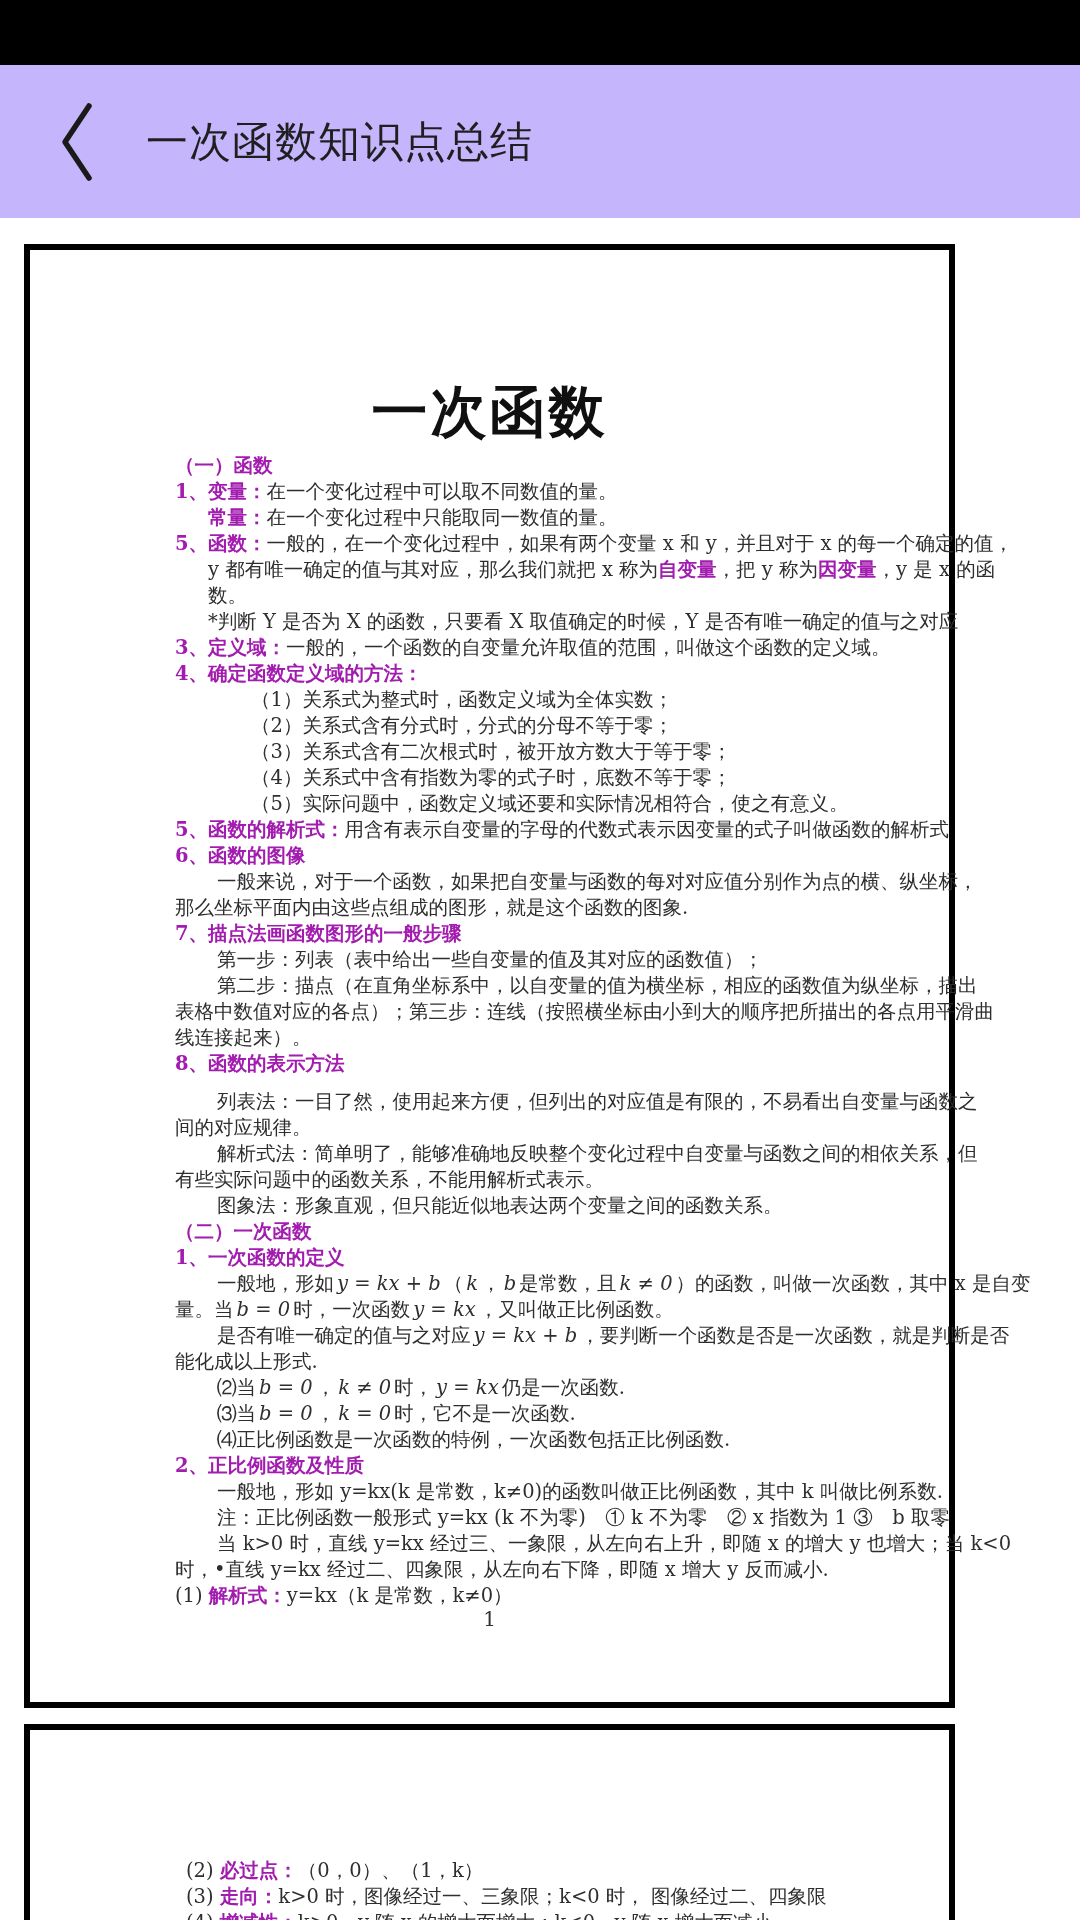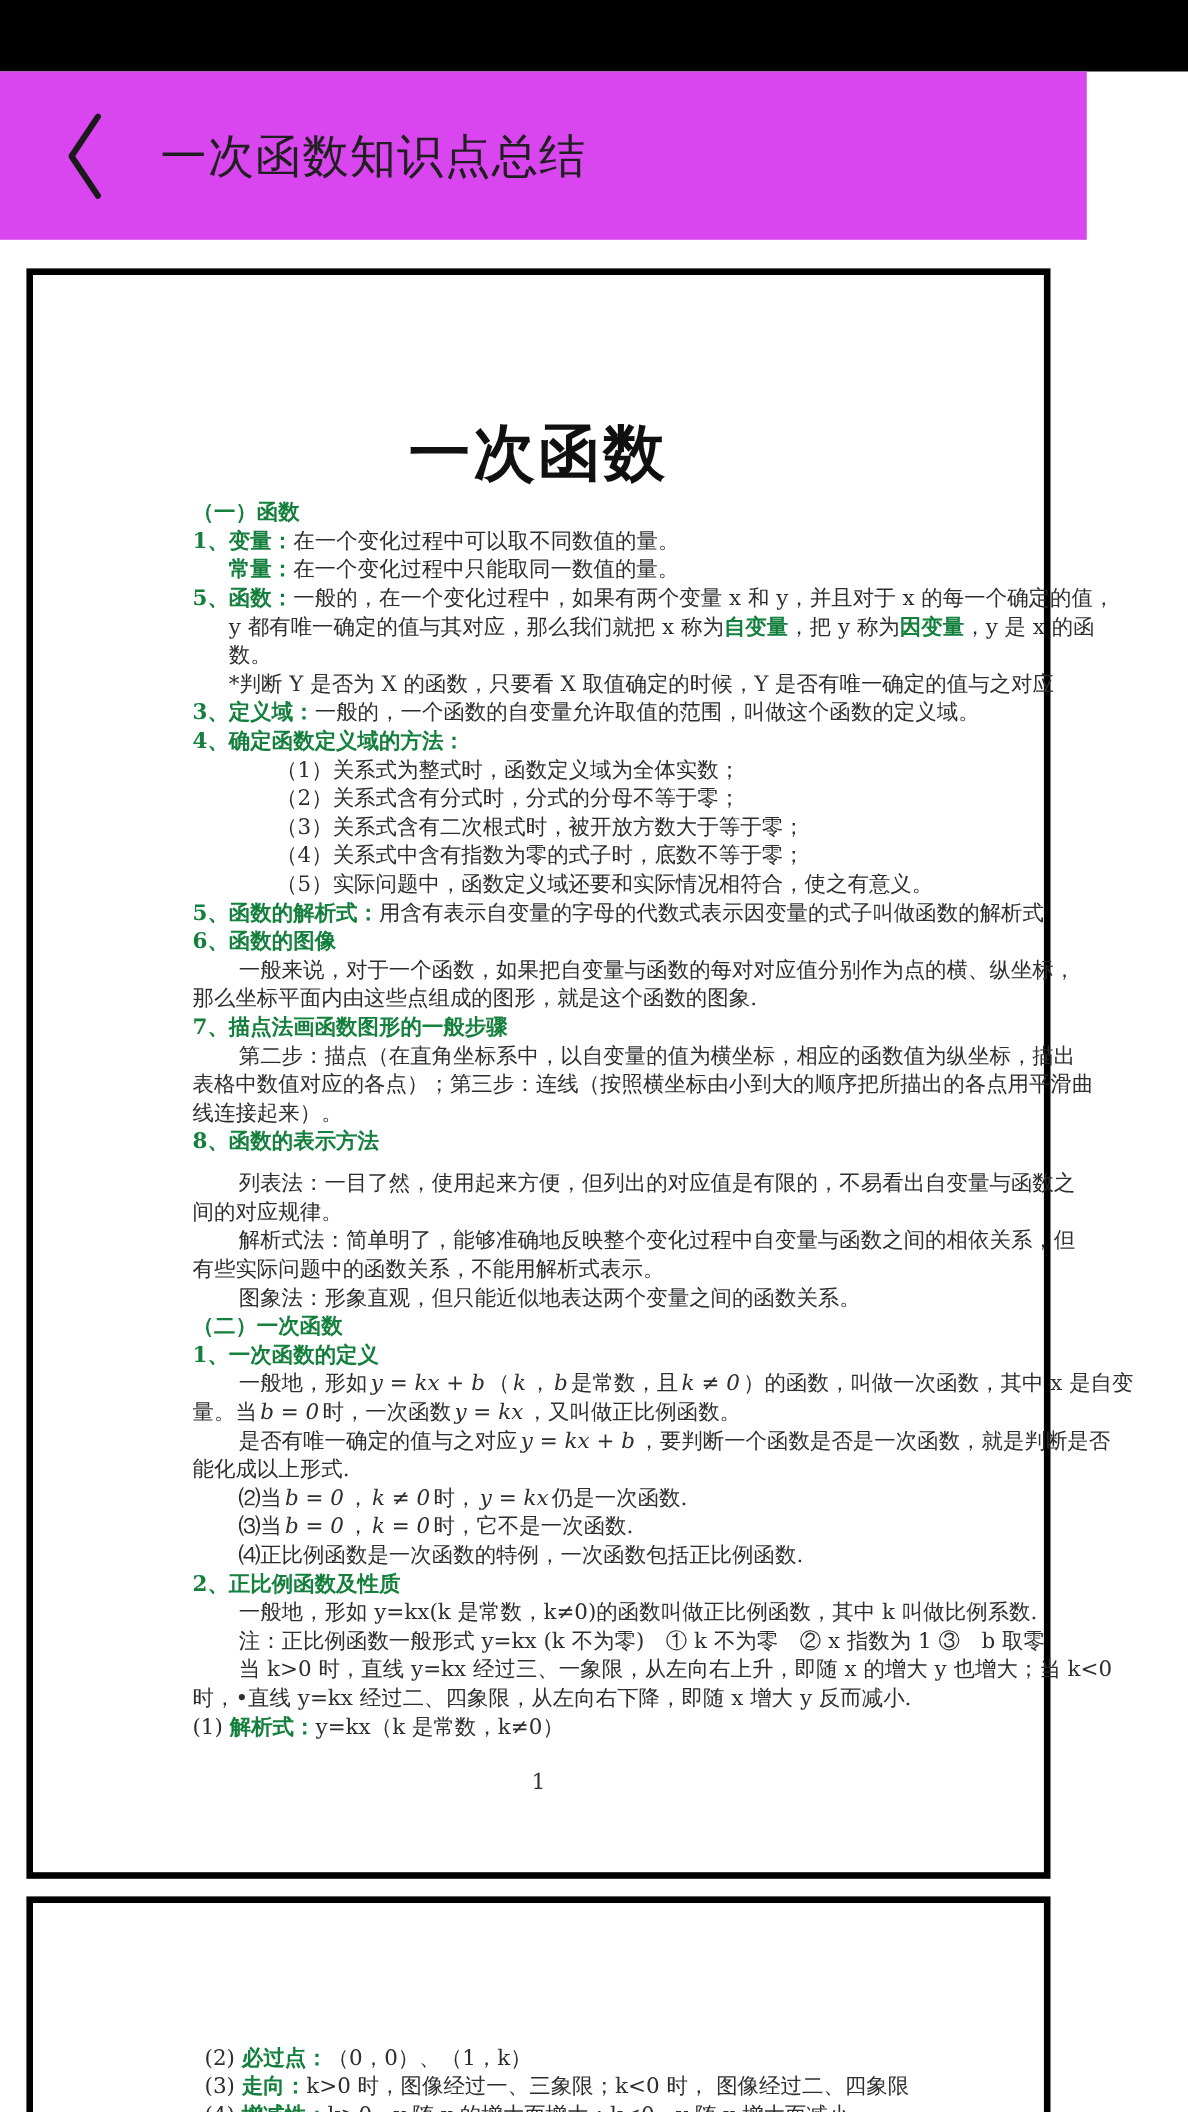--- a/index.html
+++ b/index.html
@@ -7,22 +7,22 @@
     width:1080px; height:1920px; position:relative; overflow:hidden;
     background:#ffffff;
     font-family:"DejaVu Serif", serif;
   }
 
   
   .status-bar { position:absolute; left:0; top:0; width:1080px; height:65px; background:#000; }
 
   
   .app-header {
-    position:absolute; left:0; top:65px; width:988px; height:153px;
-    background:#d946ef; display:flex; align-items:center;
+    position:absolute; left:0; top:65px; width:1080px; height:153px;
+    background:#c4b5fd; display:flex; align-items:center;
   }
   .back-btn {
     margin-left:50px; width:52px; height:96px; background:none; border:none; padding:0;
     display:flex; align-items:center; justify-content:center; cursor:pointer;
   }
   .hdr-title {
     margin-left:44px; font-family:"Liberation Sans", sans-serif;
     font-size:42px; font-weight:500; color:#1f1f1f; letter-spacing:1px;
   }
 
@@ -47,21 +47,21 @@
   }
   .doc-body .line { height:26px; line-height:26px; white-space:nowrap; }
 
   .doc-body2 {
     position:absolute; top:128px; left:156px; right:36px;
     font-size:19.5px; color:#2e2e2e;
   }
   .doc-body2 .line { height:26px; line-height:26px; white-space:nowrap; }
 
   .r-n { }
-  .r-b { font-weight:bold; color:#15803d; }
+  .r-b { font-weight:bold; color:#a21caf; }
   .r-i { font-style:italic; font-family:"DejaVu Serif", serif; padding:0 3px; }
 
   .page-num {
     position:absolute; top:1357px; left:0; right:0;
     text-align:center; font-size:20px; color:#333;
   }
 </style>
 </head>
 <body>
 
@@ -93,20 +93,21 @@
         <div class="line" style="padding-left: 76px;"><span class="r-n">（1）关系式为整式时，函数定义域为全体实数；</span></div>
         <div class="line" style="padding-left: 76px;"><span class="r-n">（2）关系式含有分式时，分式的分母不等于零；</span></div>
         <div class="line" style="padding-left: 76px;"><span class="r-n">（3）关系式含有二次根式时，被开放方数大于等于零；</span></div>
         <div class="line" style="padding-left: 76px;"><span class="r-n">（4）关系式中含有指数为零的式子时，底数不等于零；</span></div>
         <div class="line" style="padding-left: 76px;"><span class="r-n">（5）实际问题中，函数定义域还要和实际情况相符合，使之有意义。</span></div>
         <div class="line"><span class="r-b">5、函数的解析式：</span><span class="r-n">用含有表示自变量的字母的代数式表示因变量的式子叫做函数的解析式</span></div>
         <div class="line"><span class="r-b">6、函数的图像</span></div>
         <div class="line" style="padding-left: 42px;"><span class="r-n">一般来说，对于一个函数，如果把自变量与函数的每对对应值分别作为点的横、纵坐标，</span></div>
         <div class="line"><span class="r-n">那么坐标平面内由这些点组成的图形，就是这个函数的图象.</span></div>
         <div class="line"><span class="r-b">7、描点法画函数图形的一般步骤</span></div>
+        <div class="line" style="padding-left: 42px;"><span class="r-n">第一步：列表（表中给出一些自变量的值及其对应的函数值）；</span></div>
         <div class="line" style="padding-left: 42px;"><span class="r-n">第二步：描点（在直角坐标系中，以自变量的值为横坐标，相应的函数值为纵坐标，描出</span></div>
         <div class="line"><span class="r-n">表格中数值对应的各点）；第三步：连线（按照横坐标由小到大的顺序把所描出的各点用平滑曲</span></div>
         <div class="line"><span class="r-n">线连接起来）。</span></div>
         <div class="line"><span class="r-b">8、函数的表示方法</span></div>
         <div class="line" style="padding-left: 42px; margin-top: 12px;"><span class="r-n">列表法：一目了然，使用起来方便，但列出的对应值是有限的，不易看出自变量与函数之</span></div>
         <div class="line"><span class="r-n">间的对应规律。</span></div>
         <div class="line" style="padding-left: 42px;"><span class="r-n">解析式法：简单明了，能够准确地反映整个变化过程中自变量与函数之间的相依关系，但</span></div>
         <div class="line"><span class="r-n">有些实际问题中的函数关系，不能用解析式表示。</span></div>
         <div class="line" style="padding-left: 42px;"><span class="r-n">图象法：形象直观，但只能近似地表达两个变量之间的函数关系。</span></div>
         <div class="line"><span class="r-b">（二）一次函数</span></div>

